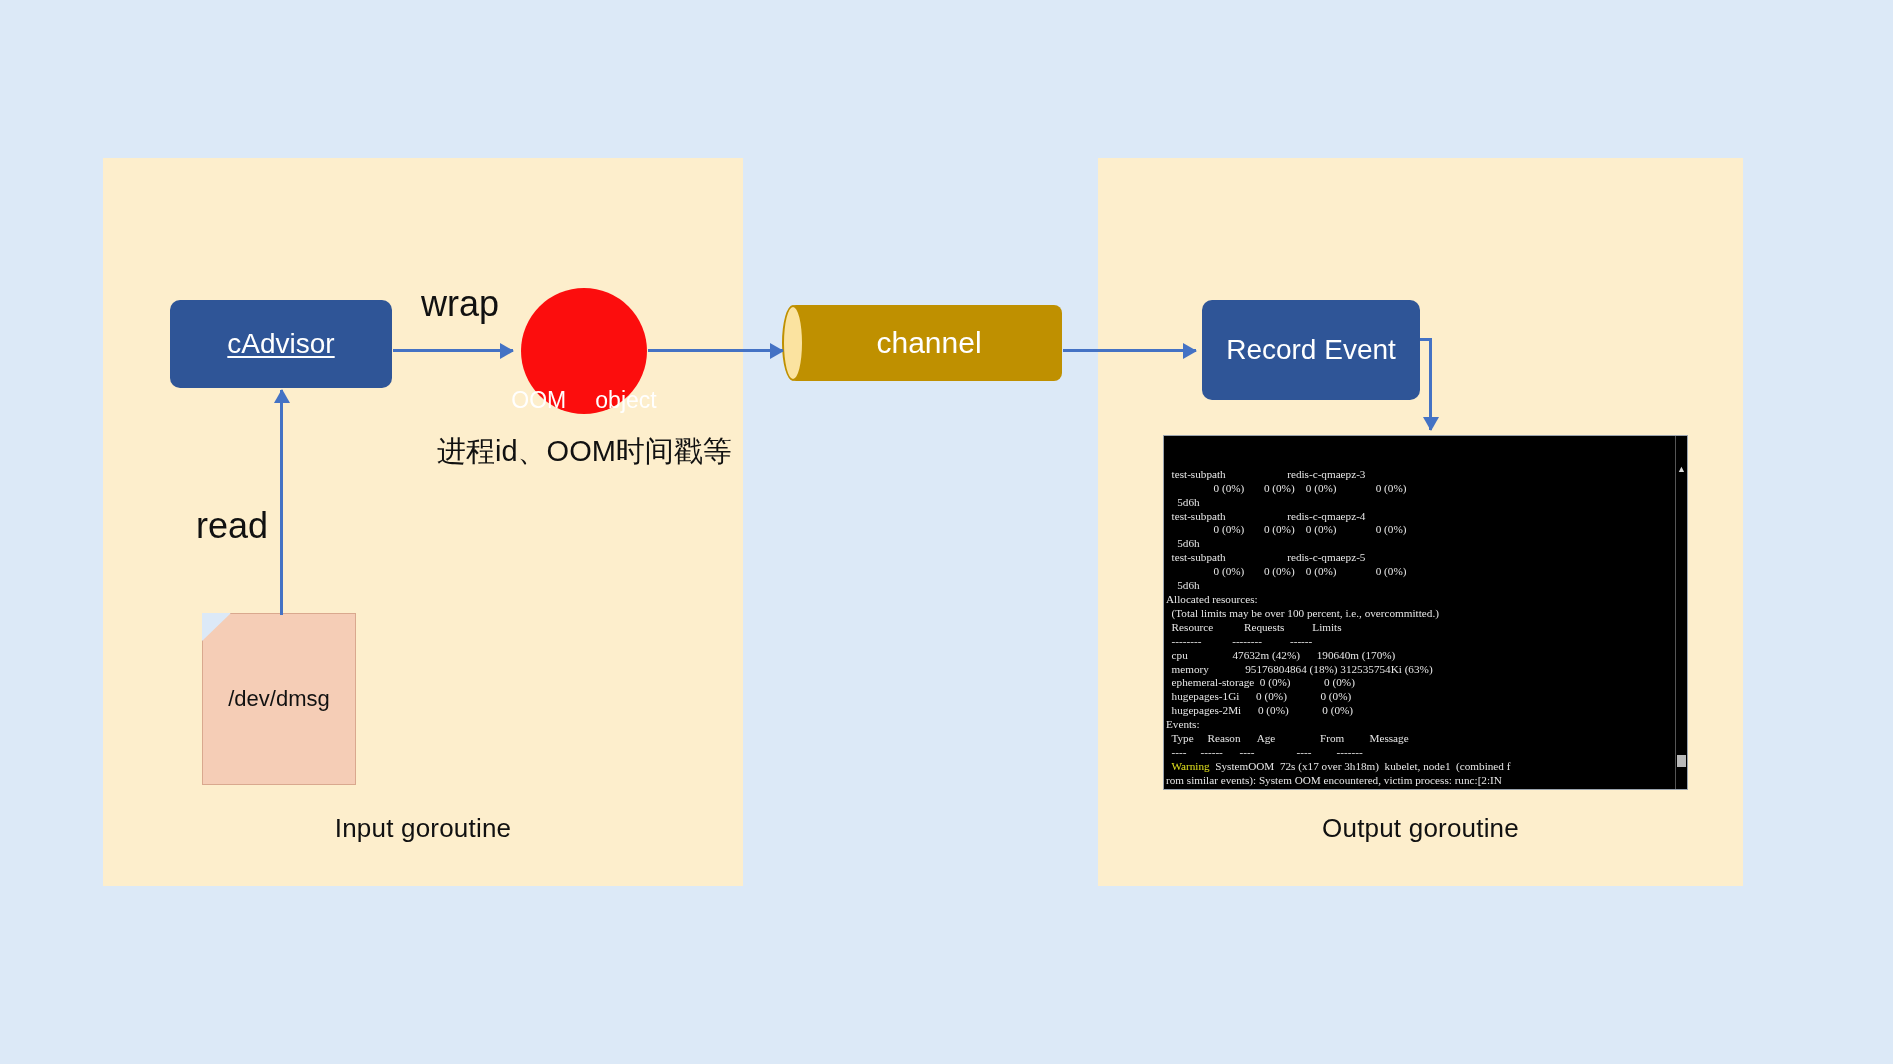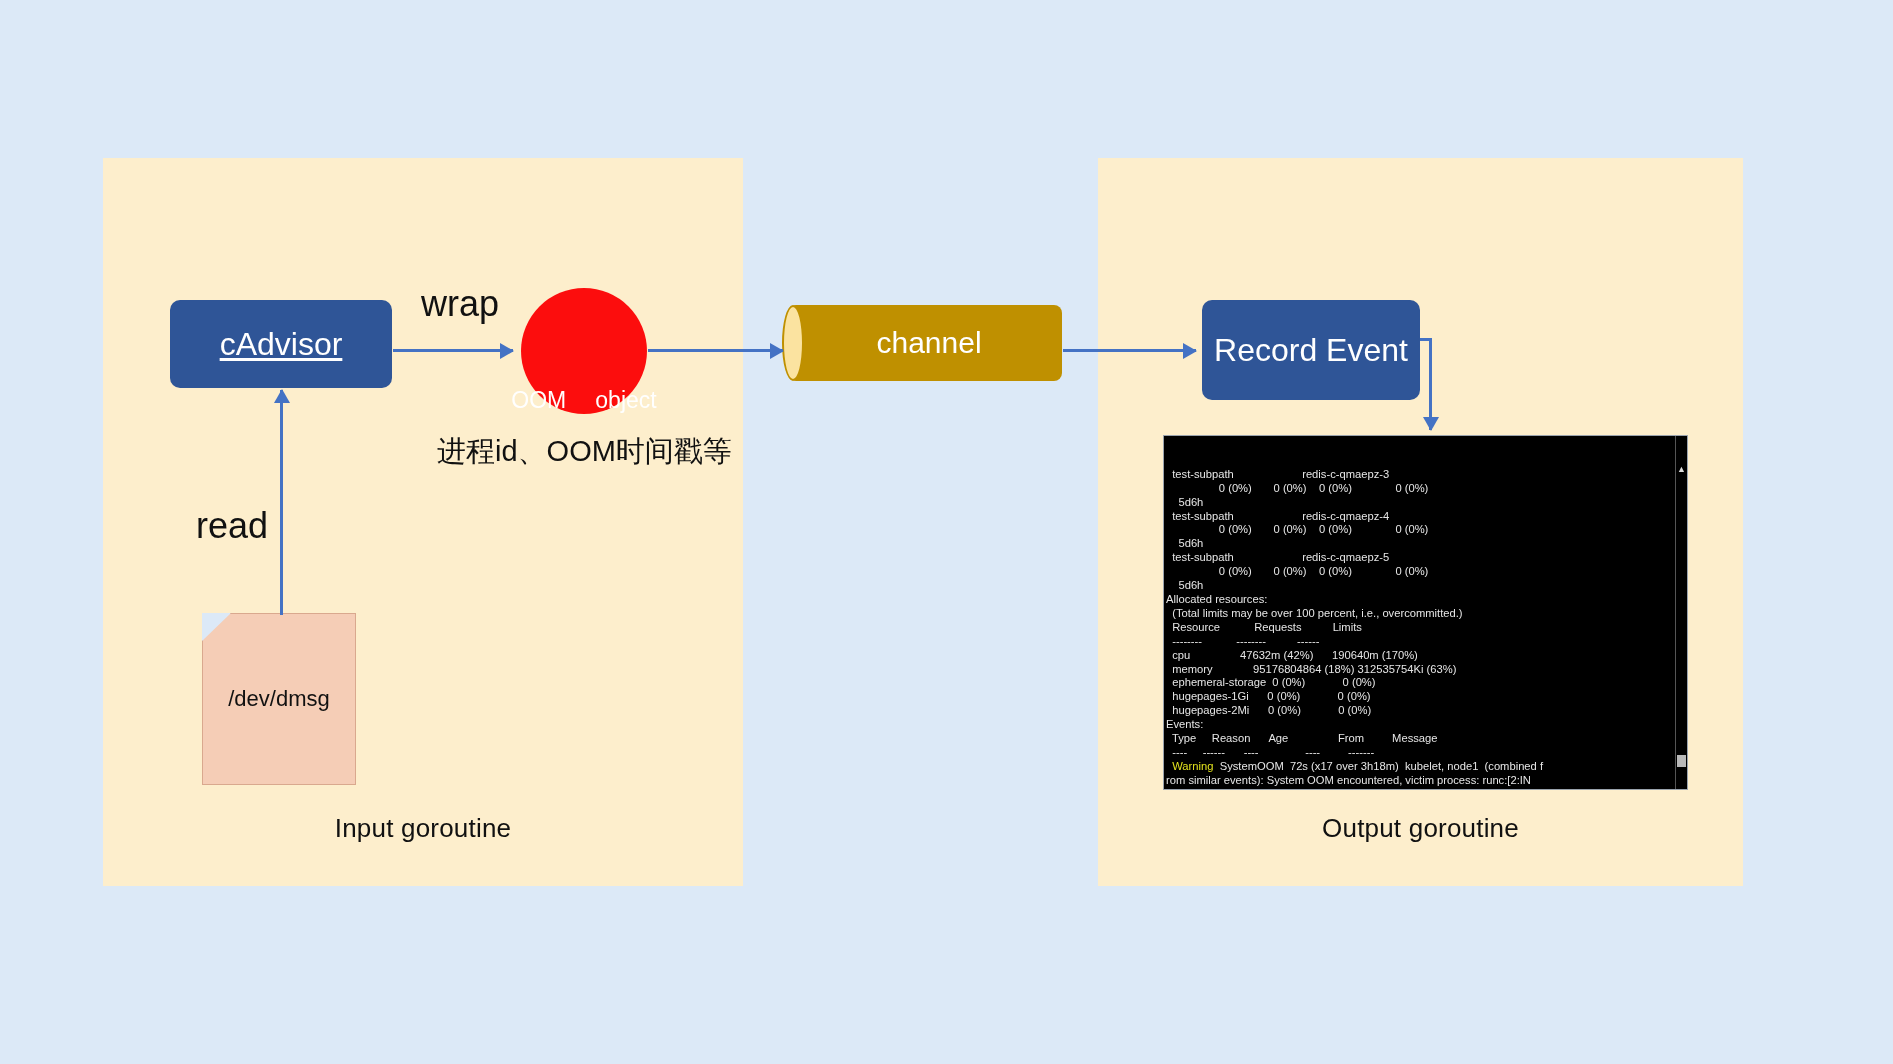--- a/index.html
+++ b/index.html
@@ -17,21 +17,21 @@
   .panel-label{
     position:absolute;width:100%;text-align:center;
     font-size:26px;color:#111;letter-spacing:.2px;
   }
   #panel-left .panel-label{bottom:42px;}
   #panel-right .panel-label{bottom:42px;}
 
   .blue-box{
     position:absolute;background:#2f5597;border-radius:10px;
     color:#fff;display:flex;align-items:center;justify-content:center;
-    font-size:32px;
+    font-size:28px;
   }
   #cadvisor-box{left:170px;top:300px;width:222px;height:88px;}
   #record-event-box{left:1202px;top:300px;width:218px;height:100px;}
 
   .spellcheck{
     position:relative;text-decoration:none;
     border-bottom:0;
   }
   .underline-solid{ text-decoration:underline; text-underline-offset:3px; }
 
@@ -109,21 +109,21 @@
   }
   #dmsg-doc .txt{
     position:absolute;inset:0;display:flex;align-items:center;justify-content:center;
     font-size:22px;color:#111;border-radius:31px;
   }
 
   
   #terminal{
     position:absolute;left:1163px;top:435px;width:525px;height:355px;
     background:#000;border:1px solid #9aa3ad;box-sizing:border-box;
-    font-family:Liberation Sans, sans-serif;
+    font-family:Liberation Serif, serif;
     color:#e6e6e6;font-size:11.2px;line-height:13.9px;
     padding:4px 0 0 2px;overflow:hidden;white-space:pre;
   }
   #terminal .scroll{
     position:absolute;right:0;top:0;width:11px;height:100%;
     background:#000;border-left:1px solid #555;
   }
   #terminal .scroll .up,#terminal .scroll .down{
     color:#ddd;font-size:9px;text-align:center;line-height:10px;
   }

